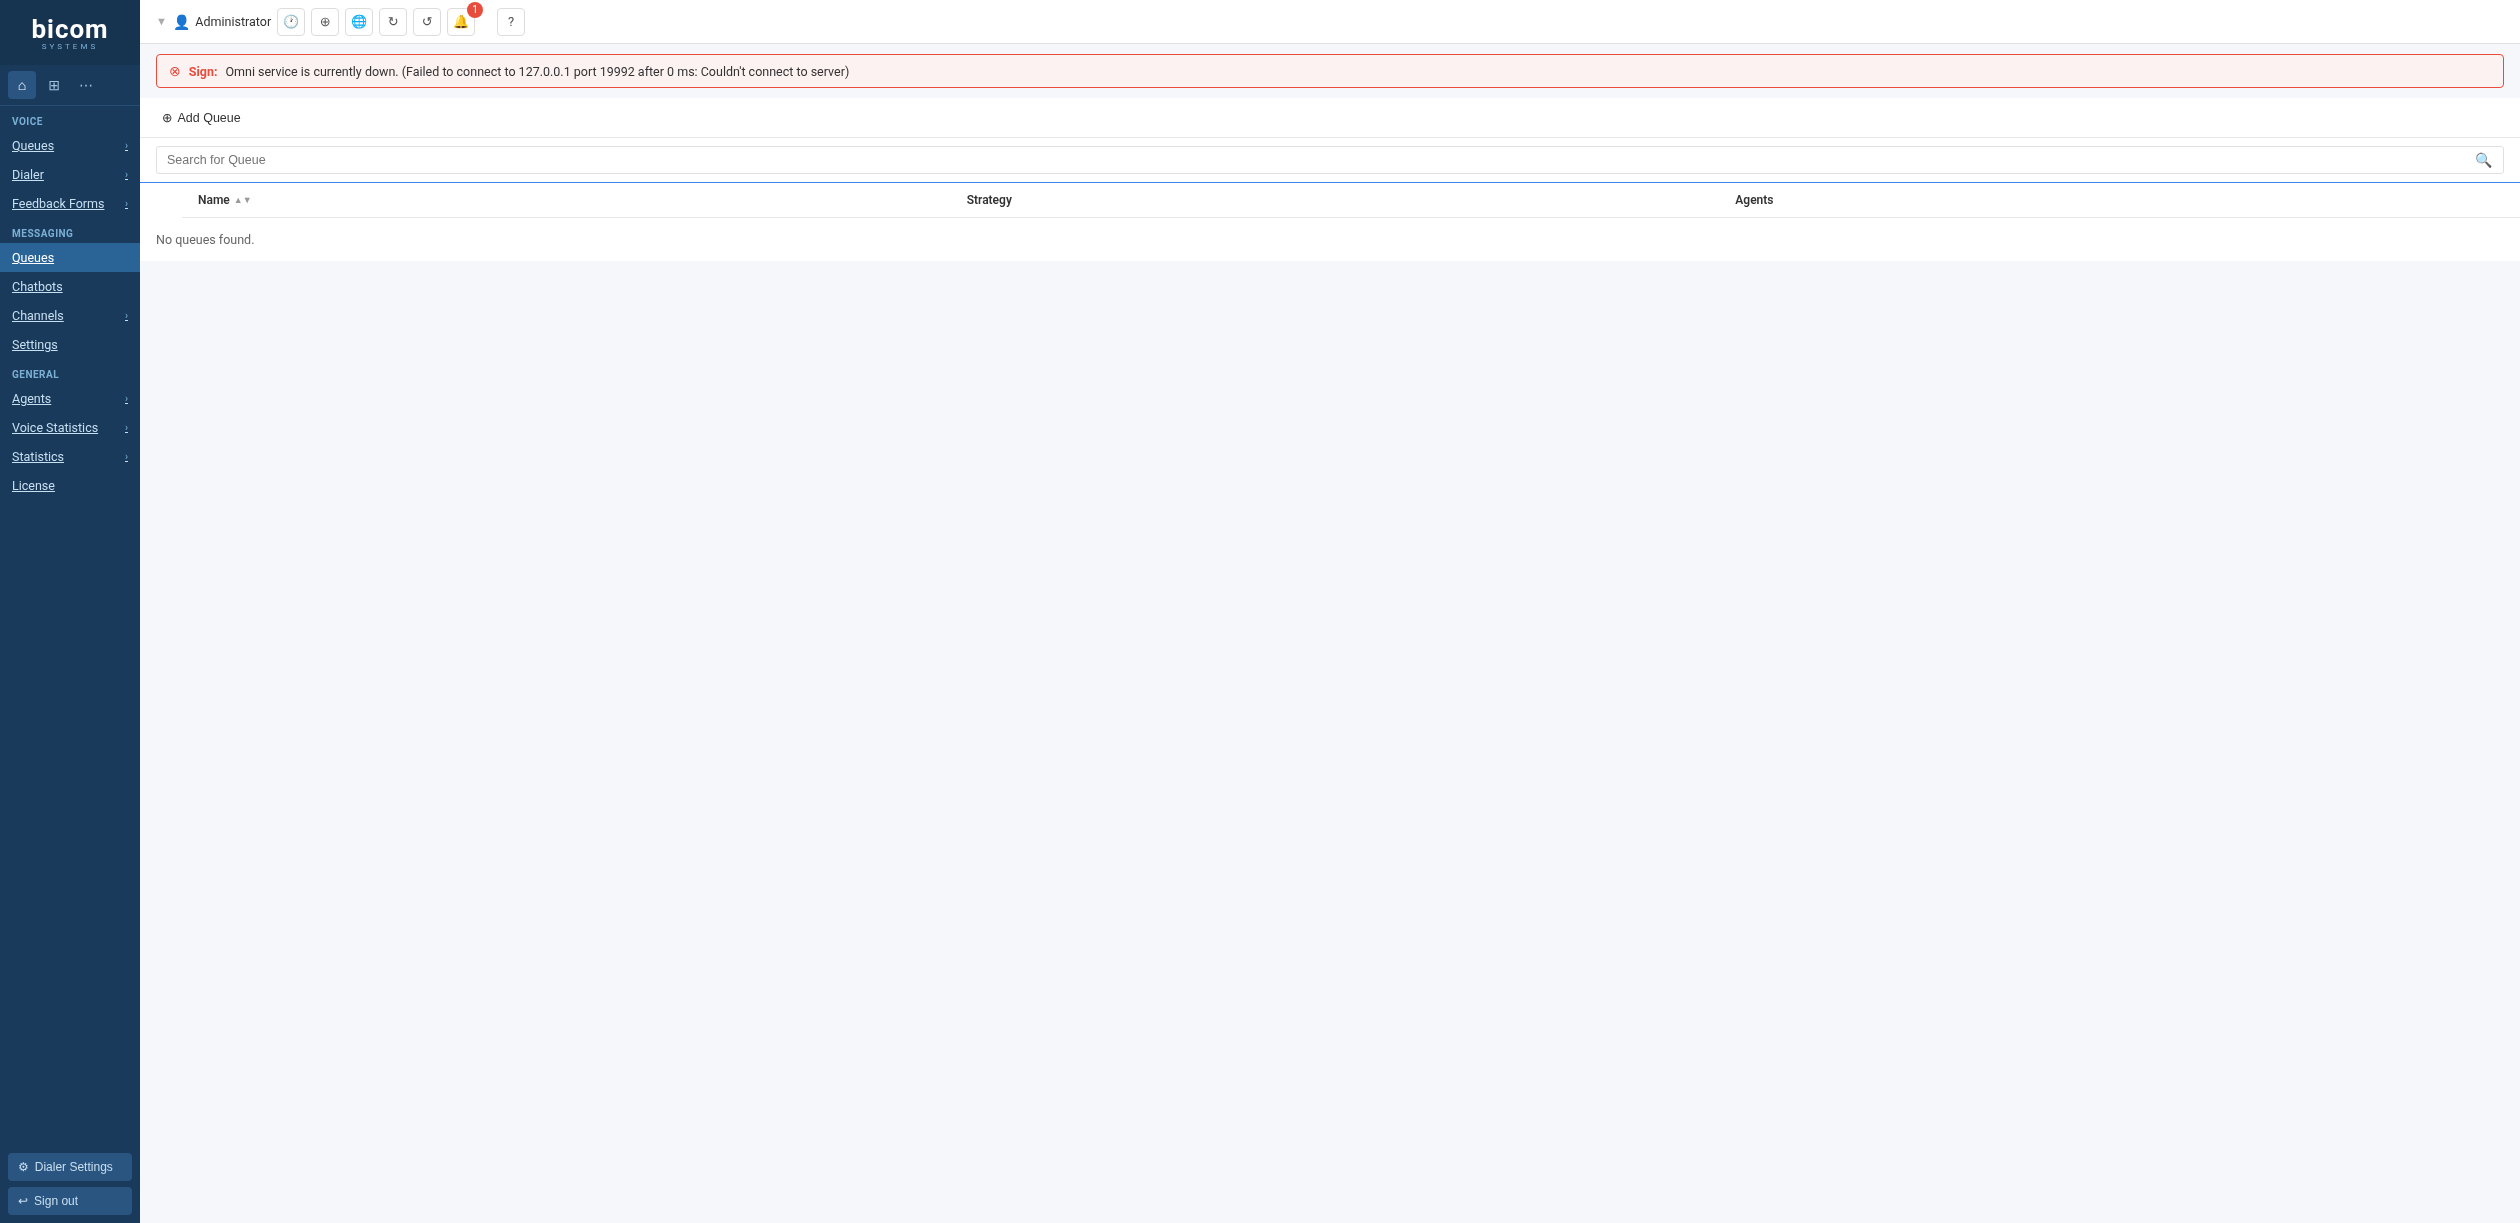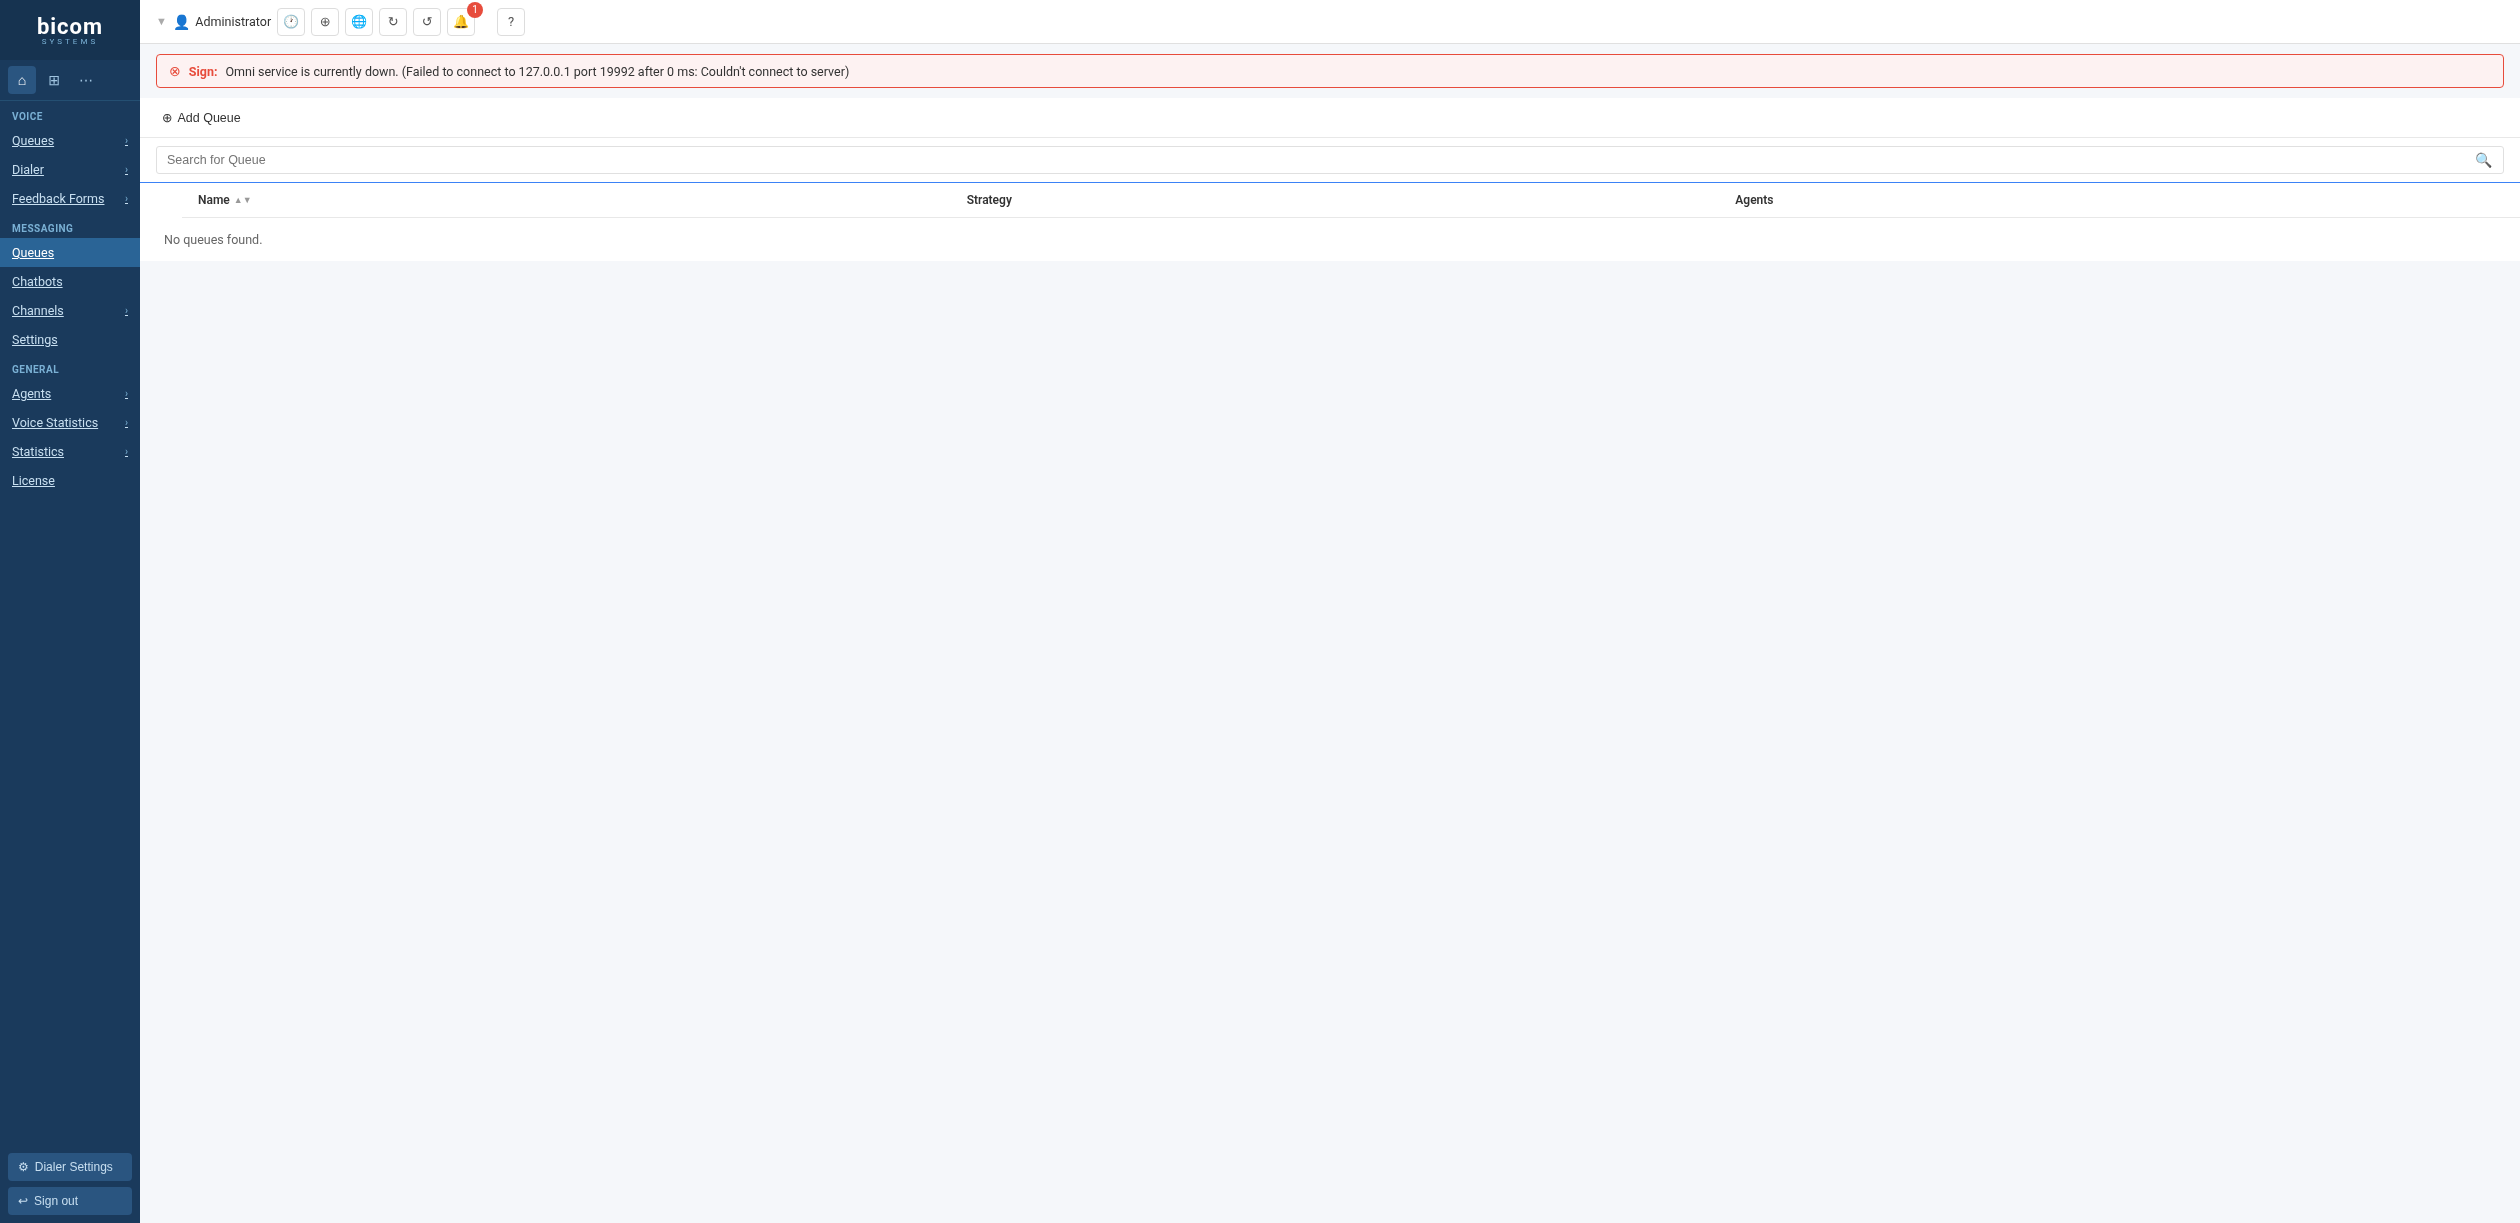--- a/index.html
+++ b/index.html
@@ -17,21 +17,21 @@
     }
 
     .sidebar-logo {
       padding: 14px 12px;
       background: #163350;
       display: flex; align-items: center; justify-content: center;
     }
 
     .logo-text {
       color: #fff;
-      font-size: 22px;
+      font-size: 26px;
       font-weight: 700;
       letter-spacing: 1px;
     }
 
     .logo-sub {
       color: #7ab0d4;
       font-size: 8px;
       letter-spacing: 3px;
       text-align: center;
       margin-top: -2px;
@@ -277,21 +277,21 @@
       align-items: center;
       gap: 4px;
     }
 
     .sort-icon {
       font-size: 9px;
       color: #999;
     }
 
     .no-data {
-      padding: 14px 24px;
+      padding: 14px 16px;
       font-size: 12.5px;
       color: #666;
     }
   </style>
 </head>
 <body>
 
 <div class="sidebar">
 
   <div class="sidebar-logo">

